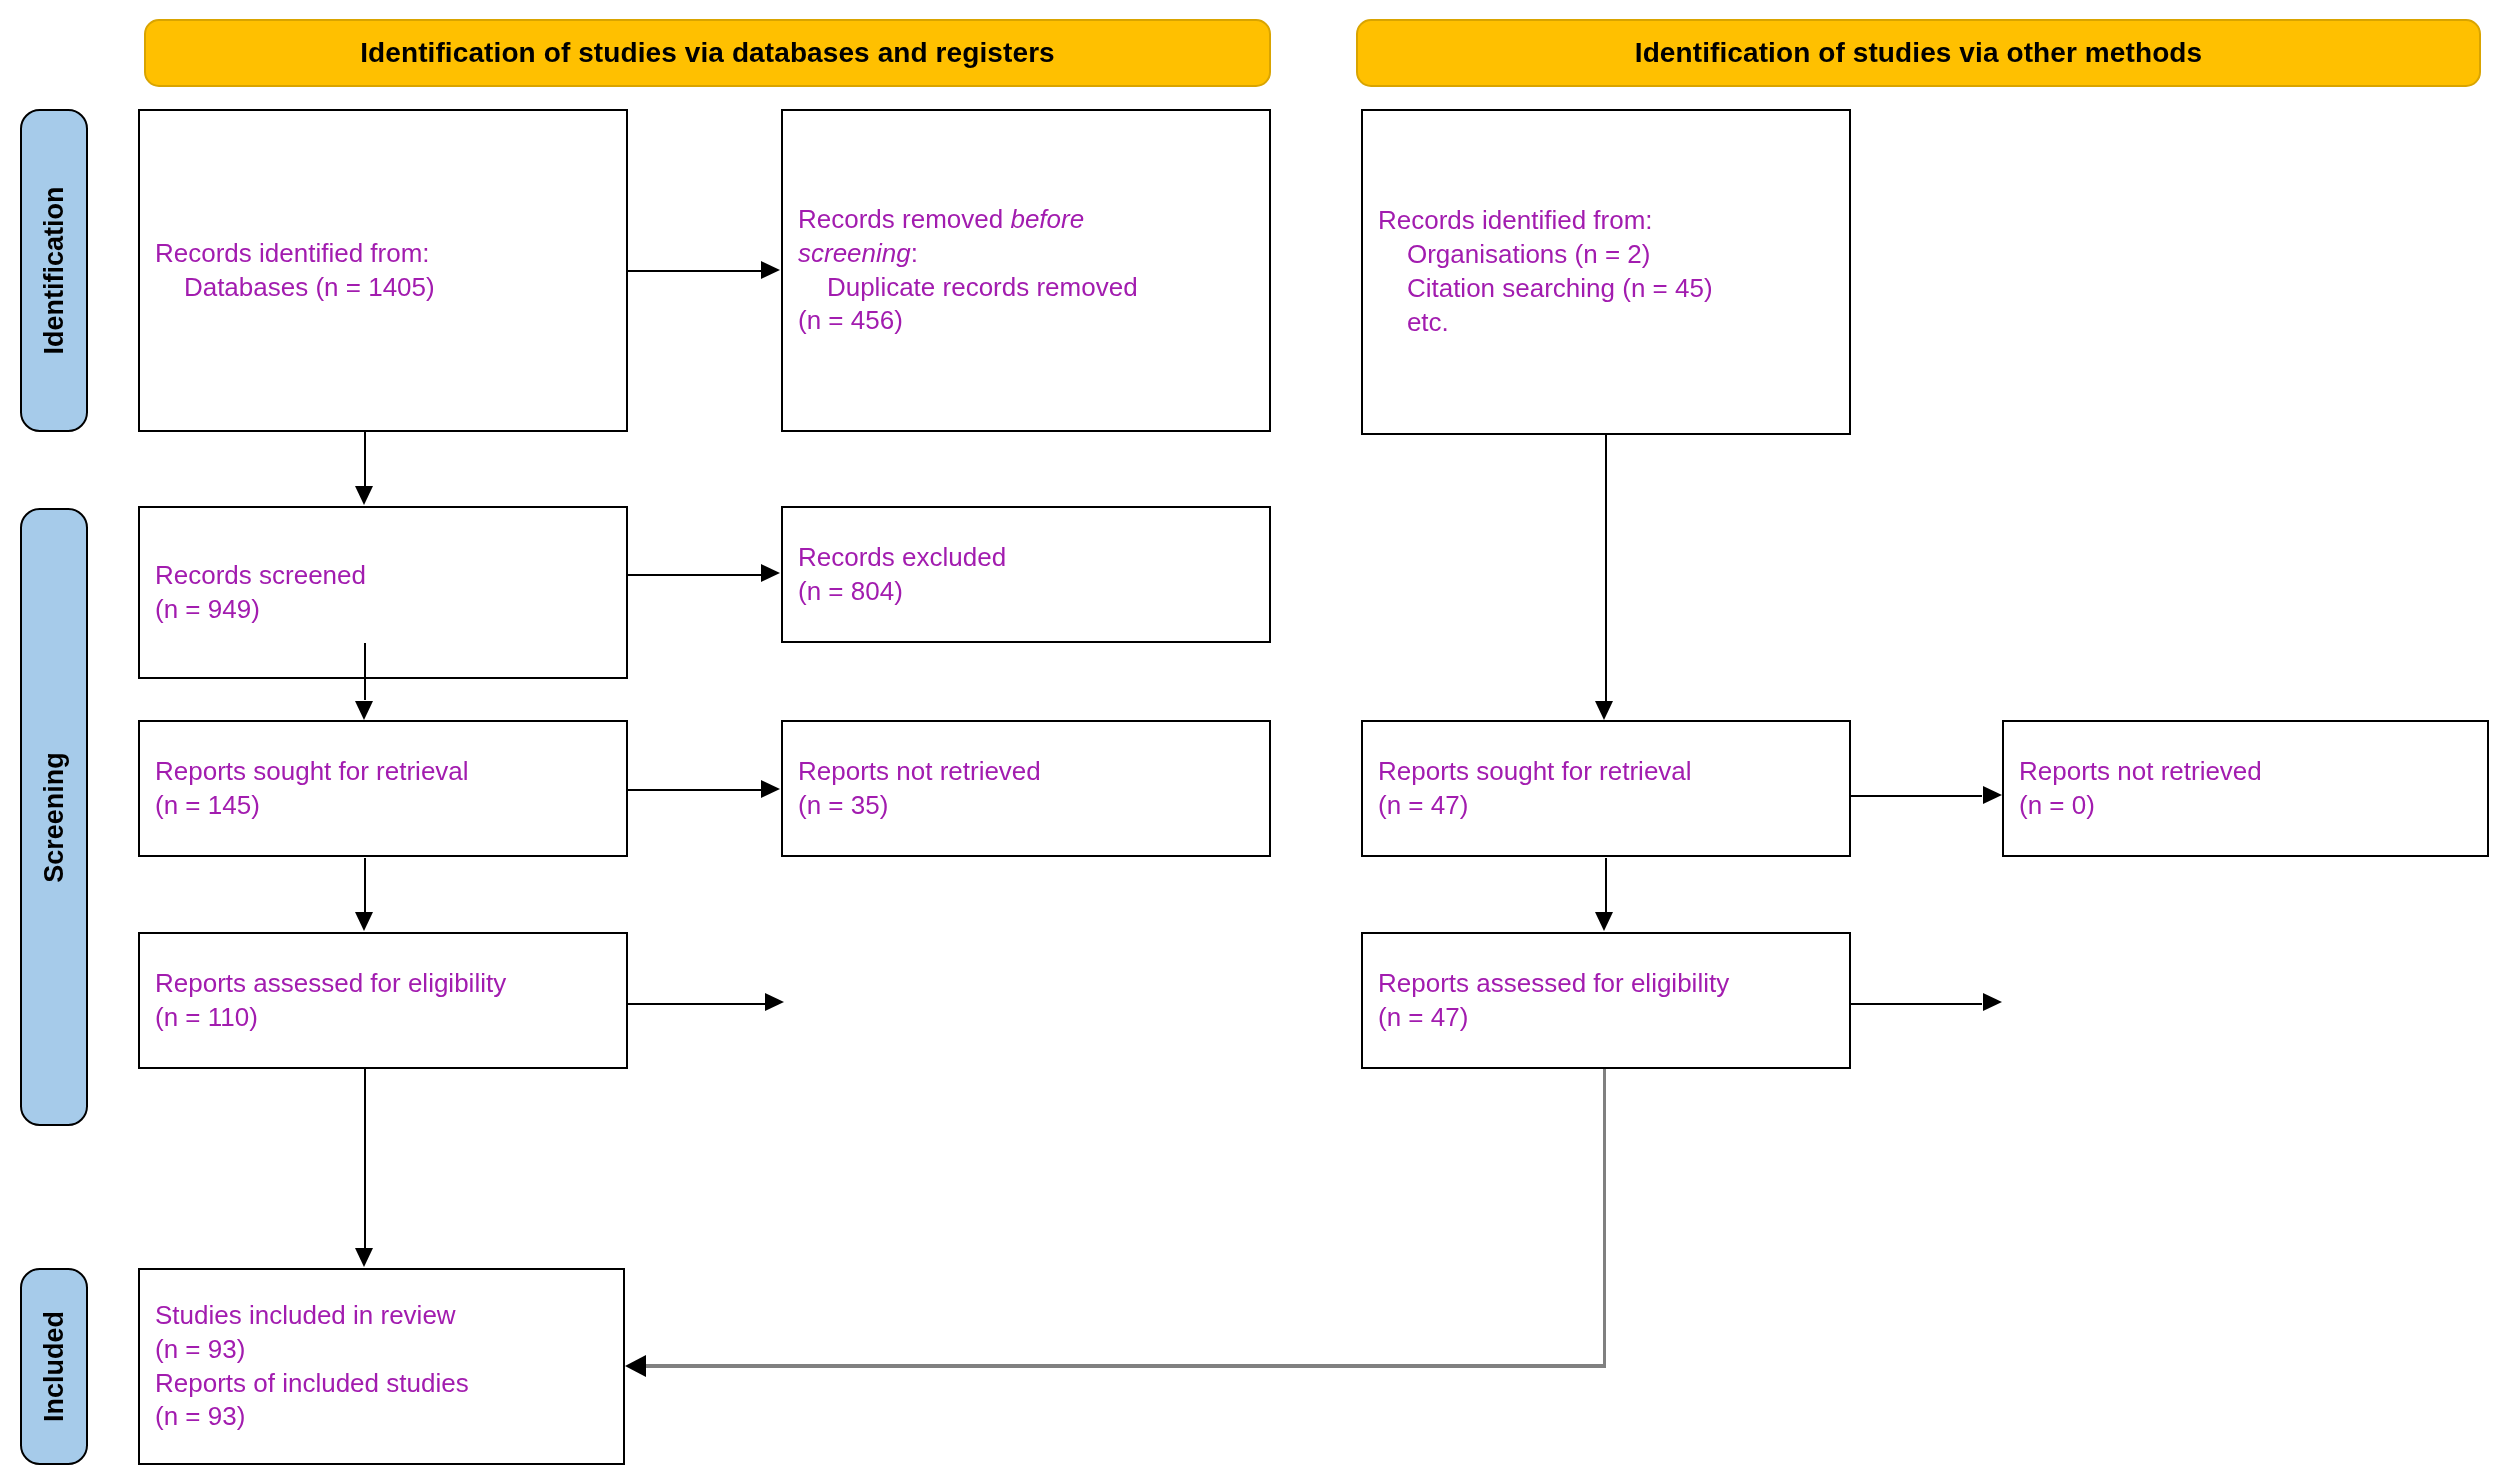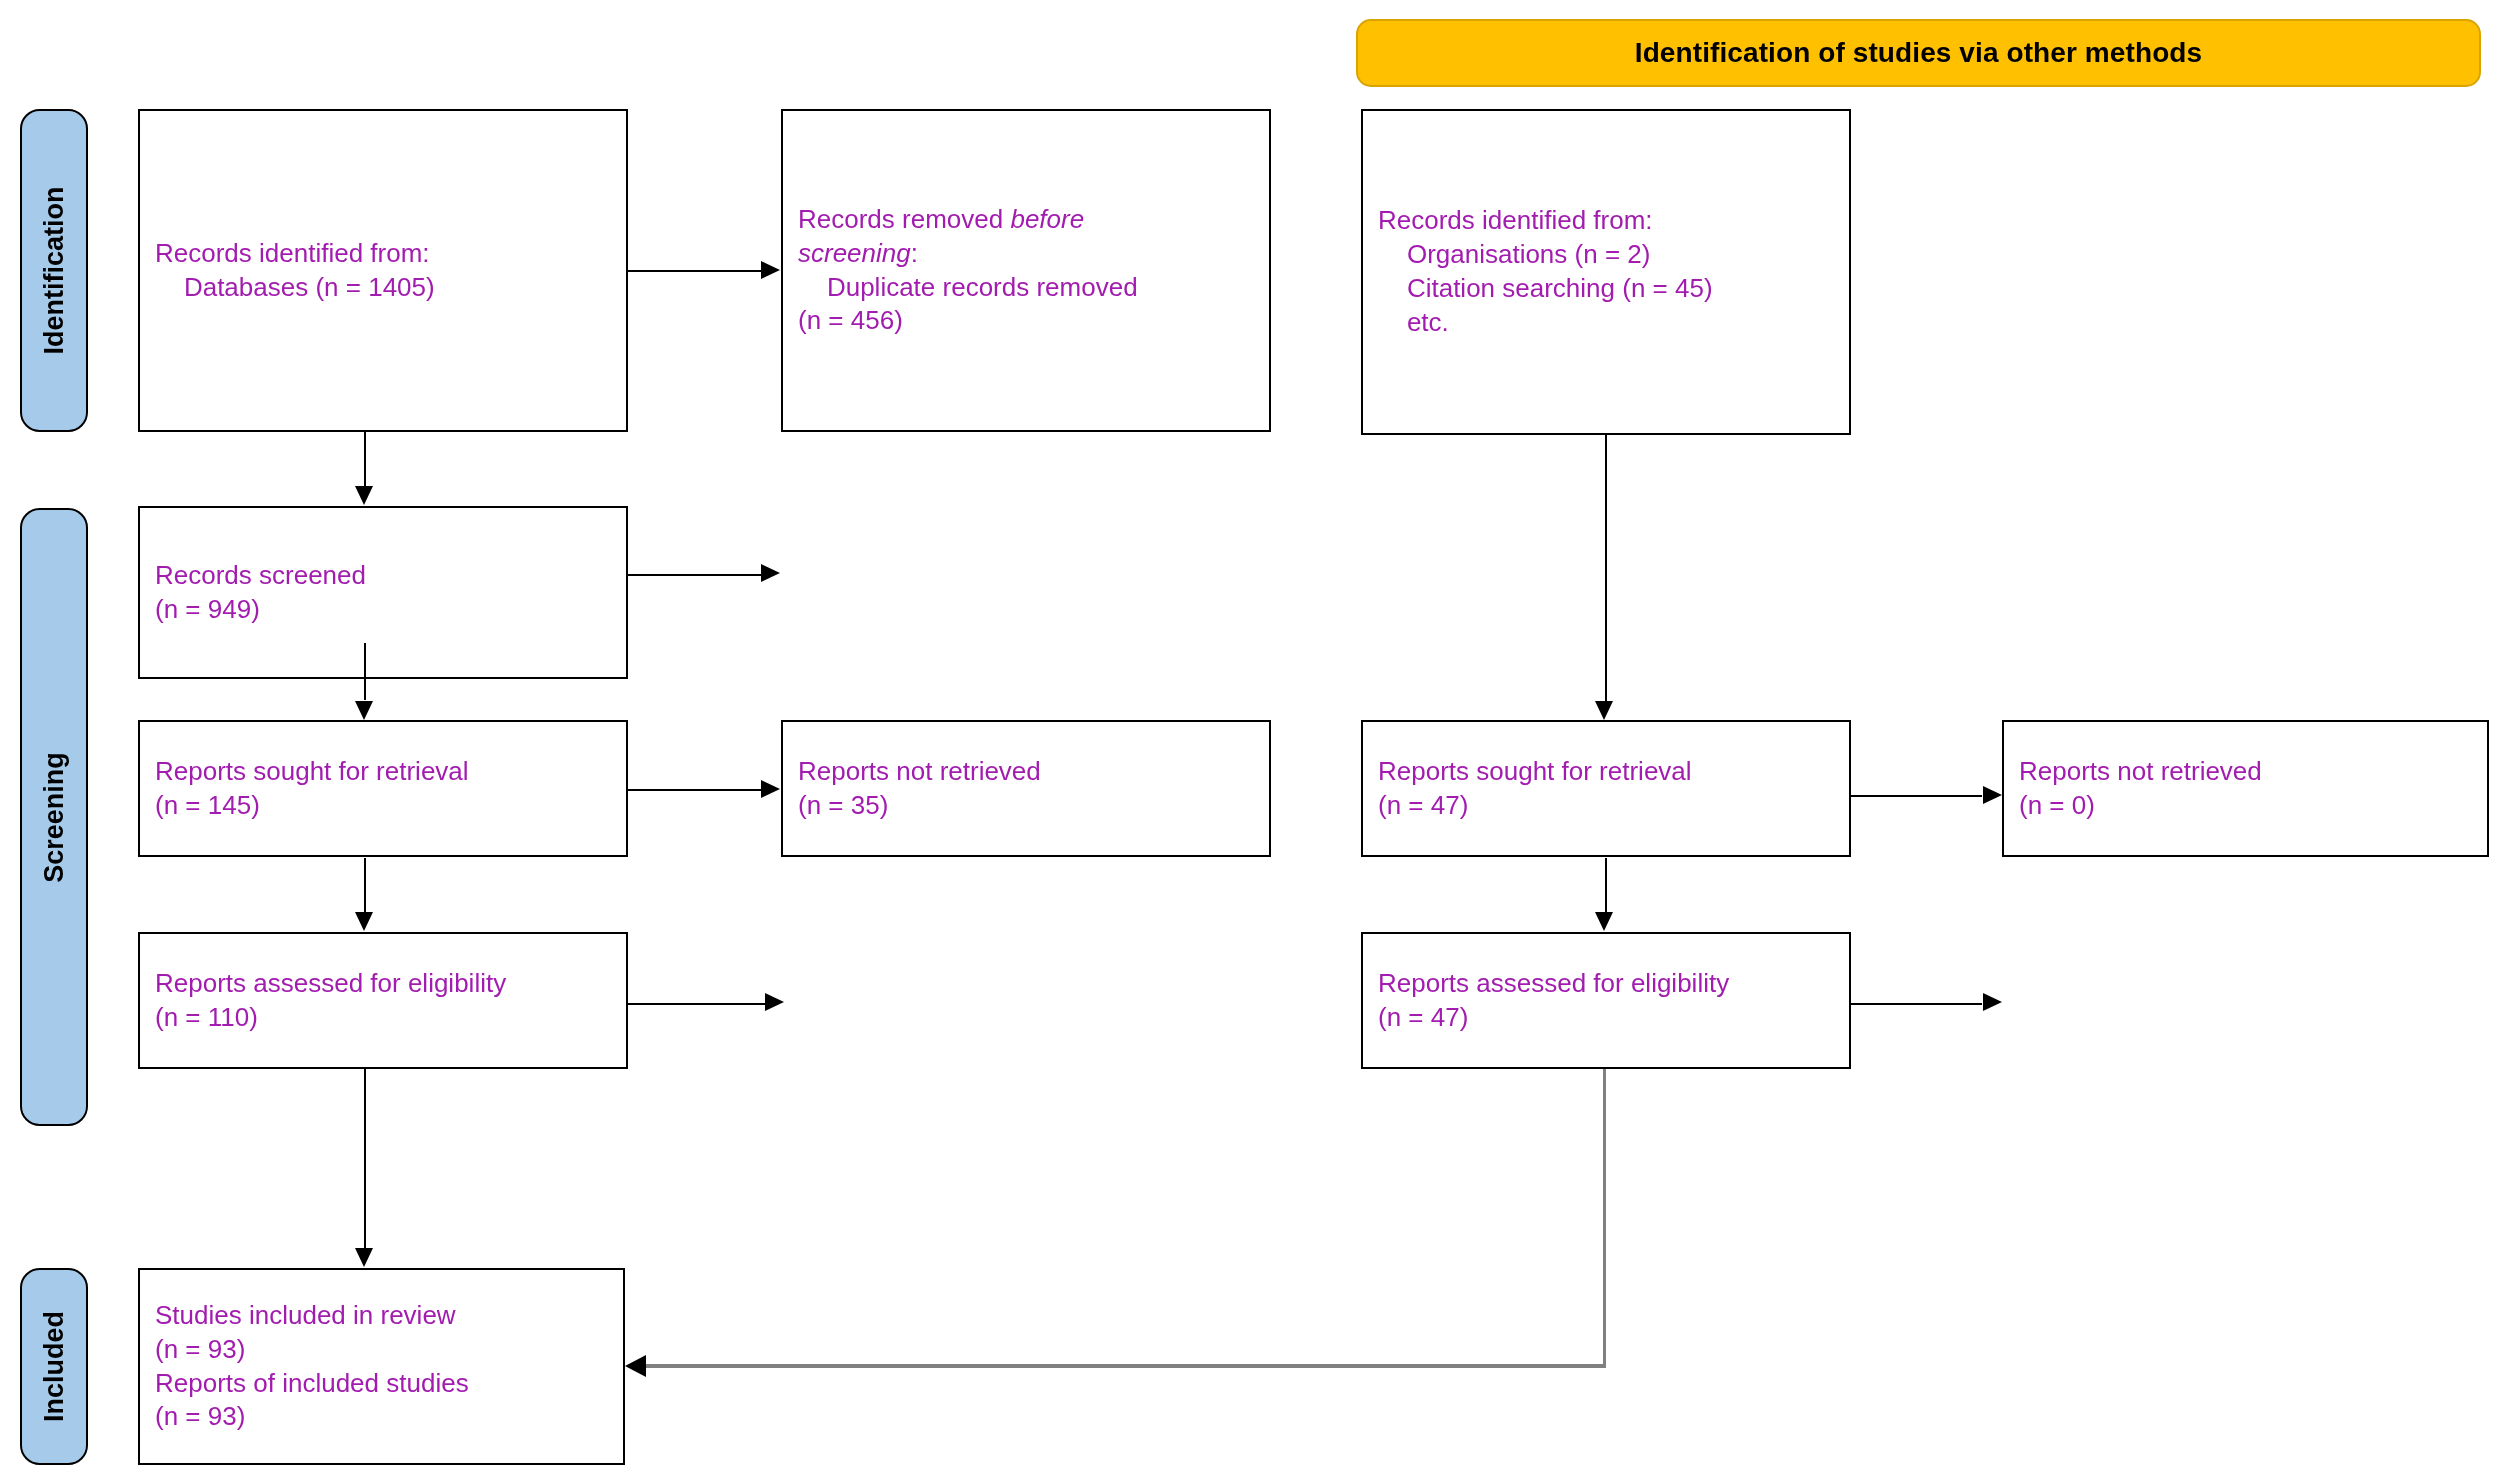--- a/index.html
+++ b/index.html
@@ -115,20 +115,23 @@
     border-top: 11px solid transparent;
     border-bottom: 11px solid transparent;
     border-right: 21px solid #000000;
   }
 </style>
 </head>
 <body>
 
 <div id="diagram">
 
+  <div class="banner" style="left:144px; top:18.5px; width:1127px; height:68px;">
+    <span>Identification of studies via databases and registers</span>
+  </div>
 
   <div class="banner" style="left:1356px; top:18.5px; width:1125px; height:68px;">
     <span>Identification of studies via other methods</span>
   </div>
 
   <div class="phase" style="left:20px; top:109px; width:68px; height:323px;">
     <span>Identification</span>
   </div>
 
   <div class="phase" style="left:20px; top:508px; width:68px; height:618px;">
@@ -148,20 +151,24 @@
     <div class="txt"><span>Records removed </span><span class="ital">before</span><br><span class="ital">screening</span><span>:</span><span>
     Duplicate records removed
 (n = 456)</span></div>
   </div>
 
   <div class="box" style="left:138px; top:506px; width:490px; height:173px;">
     <div class="txt">Records screened
 (n = 949)</div>
   </div>
 
+  <div class="box" style="left:781px; top:506px; width:490px; height:137px;">
+    <div class="txt">Records excluded
+(n = 804)</div>
+  </div>
 
   <div class="box" style="left:138px; top:720px; width:490px; height:137px;">
     <div class="txt">Reports sought for retrieval
 (n = 145)</div>
   </div>
 
   <div class="box" style="left:781px; top:720px; width:490px; height:137px;">
     <div class="txt">Reports not retrieved
 (n = 35)</div>
   </div>

